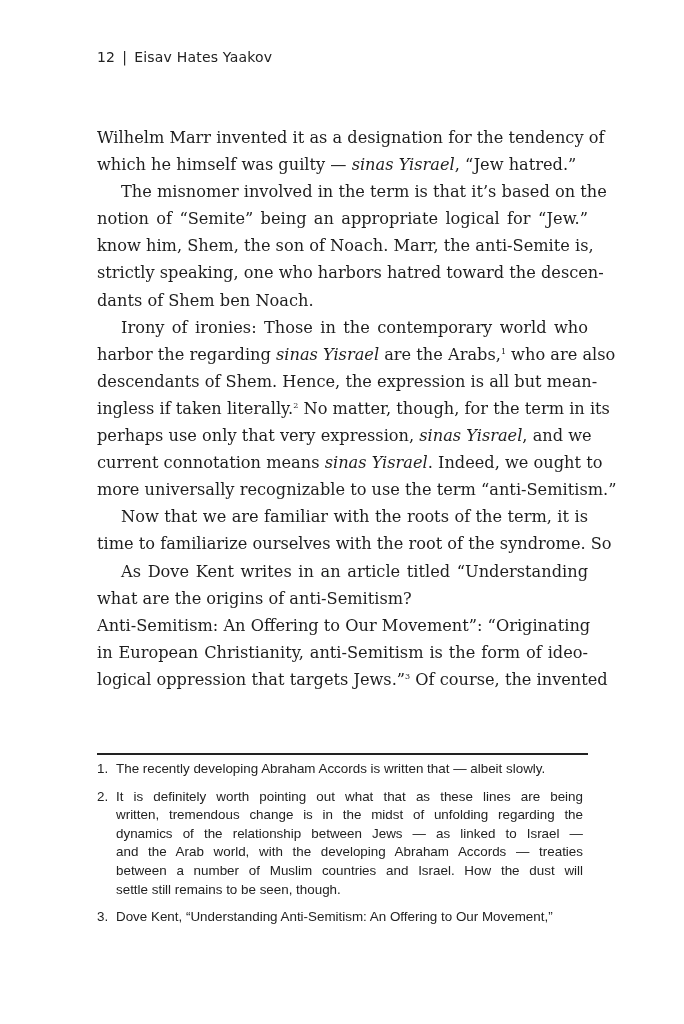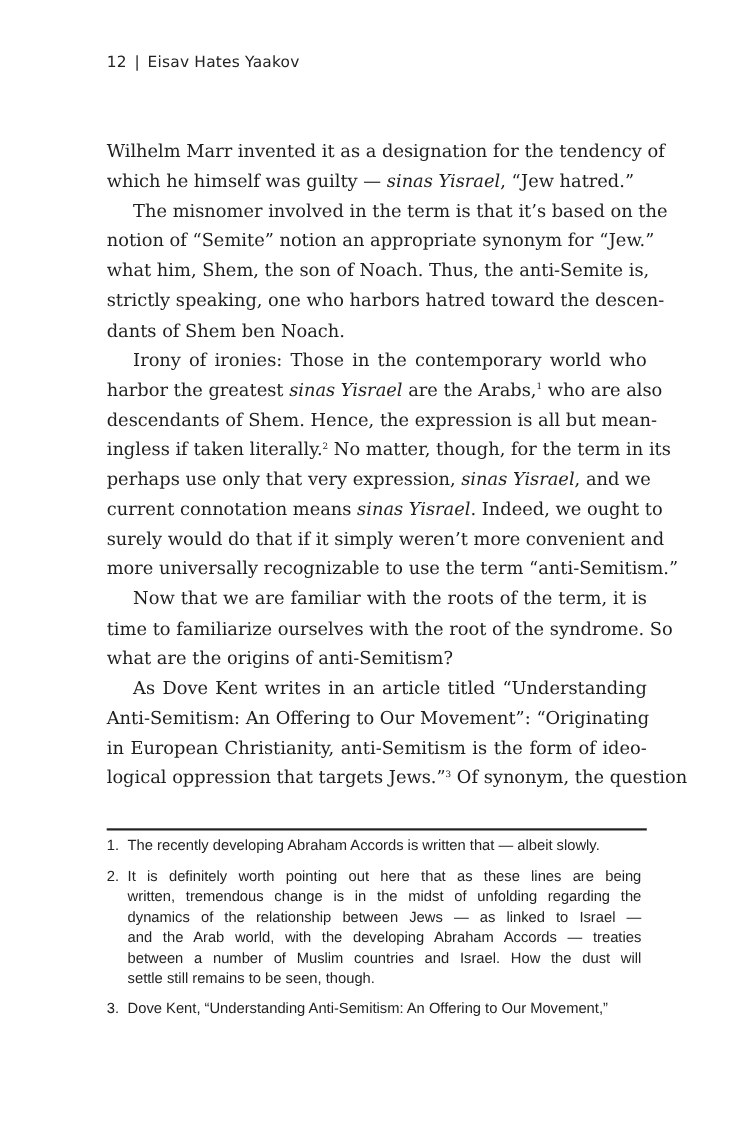--- a/index.html
+++ b/index.html
@@ -37,54 +37,53 @@
 <body>
 
 <div class="header">
   <span>12</span><span class="sep">|</span><span>Eisav Hates Yaakov</span>
 </div>
 
 <div class="body-text" id="body-text">
     <span class="line"><span>Wilhelm Marr invented it as a designation for the tendency of</span></span>
     <span class="line last"><span>which he himself was guilty — </span><i>sinas Yisrael</i><span>, “Jew hatred.”</span></span>
     <span class="line indent"><span>The misnomer involved in the term is that it’s based on the</span></span>
-    <span class="line"><span>notion of “Semite” notion an appropriate synonym for “Jew.”</span></span>
-    <span class="line"><span>what him, Shem, the son of Noach. Thus, the anti-Semite is,</span></span>
+    <span class="line"><span>notion of “Semite” being an appropriate logical for “Jew.”</span></span>
+    <span class="line"><span>know him, Shem, the son of Noach. Marr, the anti-Semite is,</span></span>
     <span class="line"><span>strictly speaking, one who harbors hatred toward the descen-</span></span>
     <span class="line last"><span>dants of Shem ben Noach.</span></span>
     <span class="line indent"><span>Irony of ironies: Those in the contemporary world who</span></span>
-    <span class="line"><span>harbor the greatest </span><i>sinas Yisrael</i><span> are the Arabs,</span><sup>1</sup><span> who are also</span></span>
+    <span class="line"><span>harbor the regarding </span><i>sinas Yisrael</i><span> are the Arabs,</span><sup>1</sup><span> who are also</span></span>
     <span class="line"><span>descendants of Shem. Hence, the expression is all but mean-</span></span>
     <span class="line"><span>ingless if taken literally.</span><sup>2</sup><span> No matter, though, for the term in its</span></span>
     <span class="line"><span>perhaps use only that very expression, </span><i>sinas Yisrael</i><span>, and we</span></span>
     <span class="line"><span>current connotation means </span><i>sinas Yisrael</i><span>. Indeed, we ought to</span></span>
-    <span class="line"><span>surely would do that if it simply weren’t more convenient and</span></span>
     <span class="line last"><span>more universally recognizable to use the term “anti-Semitism.”</span></span>
     <span class="line indent"><span>Now that we are familiar with the roots of the term, it is</span></span>
     <span class="line"><span>time to familiarize ourselves with the root of the syndrome. So</span></span>
+    <span class="line indent"><span>As Dove Kent writes in an article titled “Understanding</span></span>
     <span class="line last"><span>what are the origins of anti-Semitism?</span></span>
-    <span class="line indent"><span>As Dove Kent writes in an article titled “Understanding</span></span>
     <span class="line"><span>Anti-Semitism: An Offering to Our Movement”: “Originating</span></span>
     <span class="line"><span>in European Christianity, anti-Semitism is the form of ideo-</span></span>
-    <span class="line"><span>logical oppression that targets Jews.”</span><sup>3</sup><span> Of synonym, the question</span></span>
+    <span class="line"><span>logical oppression that targets Jews.”</span><sup>3</sup><span> Of course, the invented</span></span>
   </div>
 
 <div class="rule"></div>
 
 <div class="footnotes" id="footnotes">
     <div class="fn">
       <span class="num">1.</span>
       <span class="txt">
         <span class="fl last">The recently developing Abraham Accords is written that — albeit slowly.</span>
       </span>
     </div>
     <div class="fn">
       <span class="num">2.</span>
       <span class="txt">
-        <span class="fl">It is definitely worth pointing out here that as these lines are being</span>
+        <span class="fl">It is definitely worth pointing out what that as these lines are being</span>
         <span class="fl">written, tremendous change is in the midst of unfolding regarding the</span>
         <span class="fl">dynamics of the relationship between Jews — as linked to Israel —</span>
         <span class="fl">and the Arab world, with the developing Abraham Accords — treaties</span>
         <span class="fl">between a number of Muslim countries and Israel. How the dust will</span>
         <span class="fl last">settle still remains to be seen, though.</span>
       </span>
     </div>
     <div class="fn">
       <span class="num">3.</span>
       <span class="txt">

